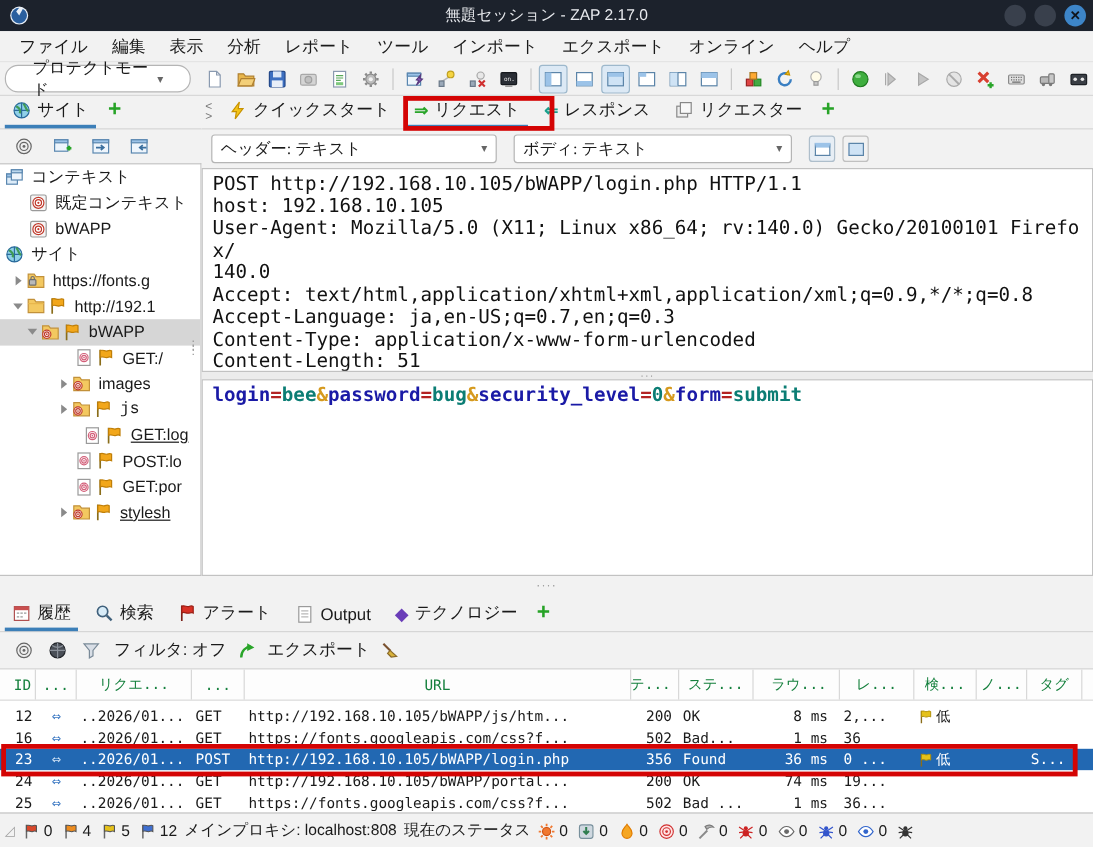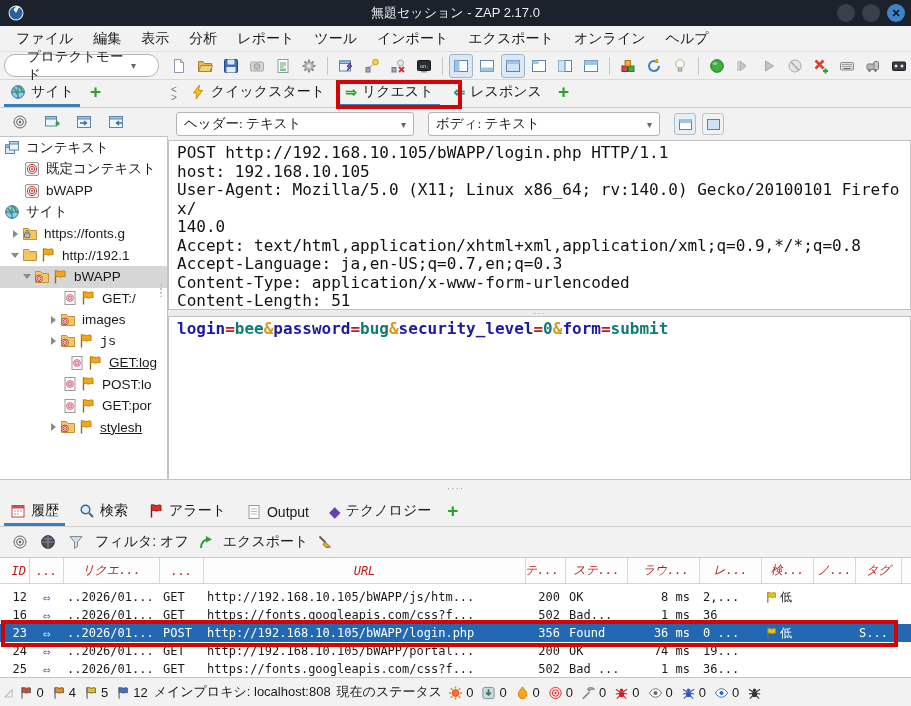--- a/index.html
+++ b/index.html
@@ -76,22 +76,22 @@
   .tk-name { color:#1a1aa6; } .tk-eq { color:#b32222; } .tk-val { color:#0b7d74; } .tk-amp { color:#d69a1e; }
 
   
   #bottom-panel { position:absolute; left:0; top:480px; width:911px; height:197px; background:#f2f2f2; }
   #bottom-grip { height:16px; display:flex; align-items:center; justify-content:center; color:#9a9a9a;
     font-size:10px; letter-spacing:1px; }
   #bottom-tabs { height:31px; }
   #filter-bar { height:30px; display:flex; align-items:center; gap:9px; padding-left:10px; background:#f2f2f2; font-size:14px; }
   #history-table { height:120px; background:#fff; border-top:1px solid #c8c8c8; font-family:"DejaVu Sans Mono", monospace; }
   .hrow { display:flex; align-items:center; height:26px; background:#fdfdfd; border-bottom:1px solid #d4d4d4; }
-  .hcell { font-size:12px; color:#b91c1c; padding:0 3px; overflow:hidden; white-space:nowrap;
-    border-right:1px solid #d8d8d8; height:100%; display:flex; align-items:center; justify-content:center;font-style:italic; }
+  .hcell { font-size:12px; color:#15803d; padding:0 3px; overflow:hidden; white-space:nowrap;
+    border-right:1px solid #d8d8d8; height:100%; display:flex; align-items:center; justify-content:center; }
   .trow { display:flex; align-items:center; height:18px; background:#fff; font-size:12px; white-space:nowrap; }
   .trow.selected { background:#2268b2; color:#fff; }
   .tcell { padding:0 3px; overflow:hidden; white-space:nowrap; display:flex; align-items:center; height:100%; }
   .c0{width:30px; justify-content:flex-end;} .c1{width:34px; justify-content:center;} .c2{width:96px;}
   .c3{width:44px;} .c4{width:322px;} .c5{width:40px; justify-content:flex-end; padding-right:6px;}
   .c6{width:62px;} .c7{width:72px; justify-content:flex-end; padding-right:10px;} .c8{width:62px;}
   .c9{width:52px;} .c10{width:42px;} .c11{width:46px;}
   .dir-arrow { color:#3a77c2; font-size:13px; }
   .trow.selected .dir-arrow { color:#cfe2f5; }
   .sliver { height:4px; background:#fff; overflow:hidden; }
@@ -666,20 +666,29 @@
           </span>
           <span>クイックスタート</span>
         </span>
         <span class="tab active">
           <span class="ico" style="color:#2aa52a;font-weight:bold;width:auto">⇒</span>
           <span>リクエスト</span>
         </span>
         <span class="tab">
           <span class="ico" style="color:#19a08c;font-weight:bold;width:auto">⇐</span>
           <span>レスポンス</span>
+        </span>
+        <span class="tab">
+          <span class="ico">
+            <svg viewBox="0 0 16 16">
+              <rect x="2" y="4.5" width="9" height="9" fill="#eee" stroke="#888"></rect>
+              <rect x="5" y="1.5" width="9" height="9" fill="#f8f8f8" stroke="#888"></rect>
+            </svg>
+          </span>
+          <span>リクエスター</span>
         </span>
         <span class="tab-plus">+</span>
       </div>
     <div id="req-toolbar">
       <div class="combo" id="combo-header">
         <span>ヘッダー: テキスト</span>
         <span class="caret">▾</span>
       </div>
       <div class="combo" id="combo-body">
         <span>ボディ: テキスト</span>

